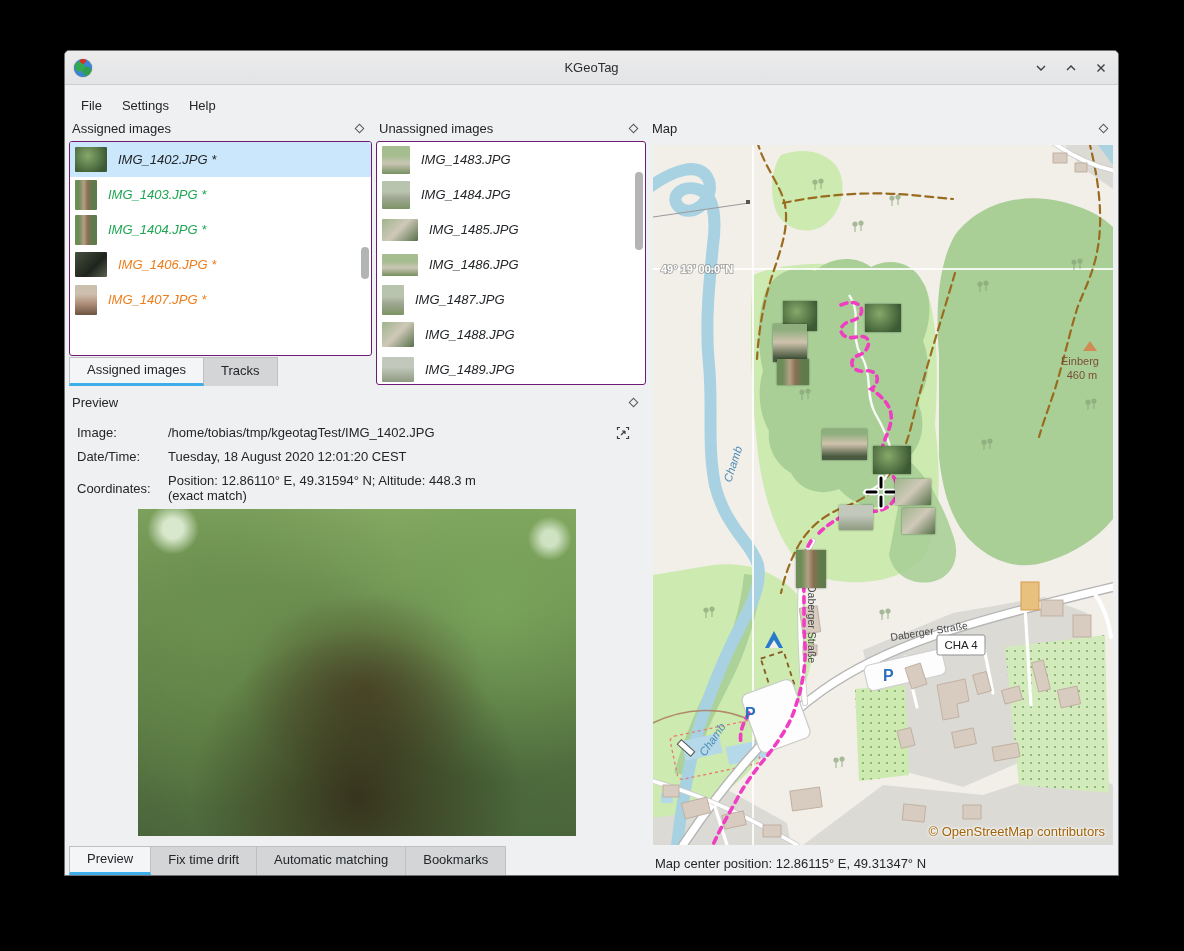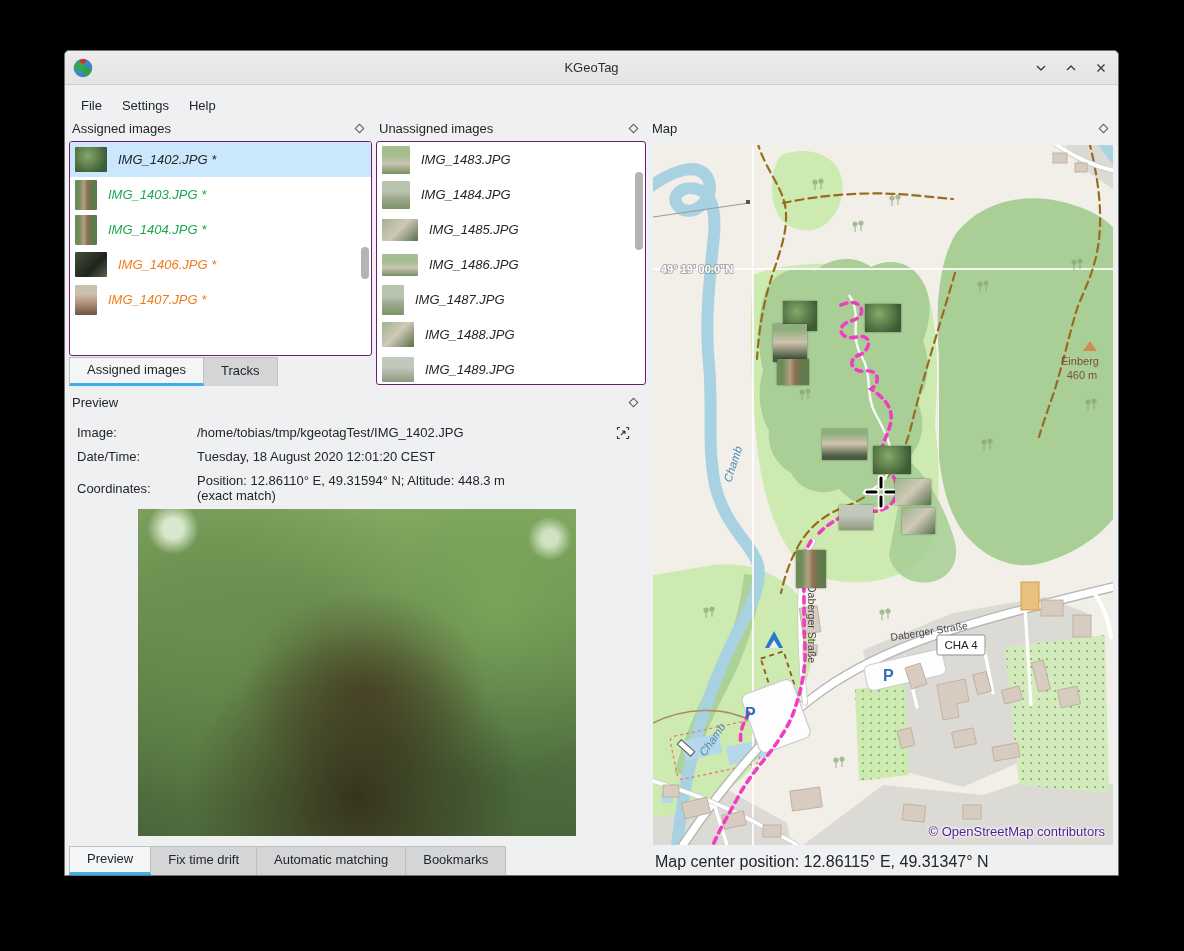--- a/index.html
+++ b/index.html
@@ -70,21 +70,21 @@
   
   .tabstrip{ position:absolute; display:flex; align-items:flex-end; }
   .tab{
     font-size:13px; height:29px; line-height:25px; padding:0 17px;
     background:#d4d5d6; border:1px solid #bfc0c2; border-bottom:none; color:#232629;
   }
   .tab + .tab{ border-left:none; }
   .tab.active{ background:#f4f5f6; border-bottom:3px solid #3daee9; line-height:23px; }
   
   .pv-fields{ position:absolute; left:8px; top:36px; right:8px; font-size:13px; }
-  .pv-row{ display:flex; margin-bottom:9px;gap:29px; }
+  .pv-row{ display:flex; margin-bottom:9px; }
   .pv-label{ flex:0 0 91px; color:#232629; }
   .pv-value{ color:#232629; }
   .fullscreen-btn{ position:absolute; right:8px; top:1px; width:14px; height:14px; }
   .fullscreen-btn svg{ stroke:#3c3f41; stroke-width:1.2; fill:none; }
   .pv-photo{
     position:absolute; left:69px; top:120px; width:438px; height:327px;
     background:
       radial-gradient(circle at 8% 6%, #d8e8cc 0 10px, rgba(0,0,0,0) 26px),
       radial-gradient(circle at 94% 9%, #cfe2c2 0 8px, rgba(0,0,0,0) 22px),
       radial-gradient(circle at 50% 88%, rgba(46,31,18,.75), rgba(0,0,0,0) 46%),
@@ -96,24 +96,24 @@
       linear-gradient(180deg,#86aa64 0%,#628349 45%,#49633b 100%);
   }
   
   .map-canvas{
     position:absolute; left:4px; top:30px; width:460px; height:700px;
     background:#f2efe9; overflow:hidden;
   }
   .map-canvas svg{ position:absolute; left:0; top:0; }
   .map-thumb{ position:absolute; box-shadow:0 0 2px rgba(0,0,0,.45); }
   .map-attrib{
-    position:absolute; right:8px; bottom:6px; font-size:13px; color:#4c1d95;
+    position:absolute; right:8px; bottom:6px; font-size:13px; color:#a16207;
     text-shadow:0 0 2px #fff, 0 0 3px #fff, 0 0 4px #fff;
   }
-  .map-status{ position:absolute; left:6px; bottom:2px; font-size:16px; color:#232629; }
+  .map-status{ position:absolute; left:6px; bottom:2px; font-size:13px; color:#232629; }
   
   text{ font-family:"Liberation Sans", sans-serif; }
   .lbl-grat{ font-size:11px; font-weight:bold; fill:#fff; paint-order:stroke; stroke:rgba(120,120,120,.55); stroke-width:2px; }
   .lbl-river{ font-size:11.5px; font-style:italic; fill:#4d8bb5; }
   .lbl-street{ font-size:10.5px; fill:#4a4a4a; }
   .lbl-peak{ font-size:11px; fill:#7a4f38; }
   .lbl-ref{ font-size:11.5px; fill:#222; }
   .lbl-parking{ font-size:16px; font-weight:bold; fill:#2a6fbd; }
 </style>
 </head>

